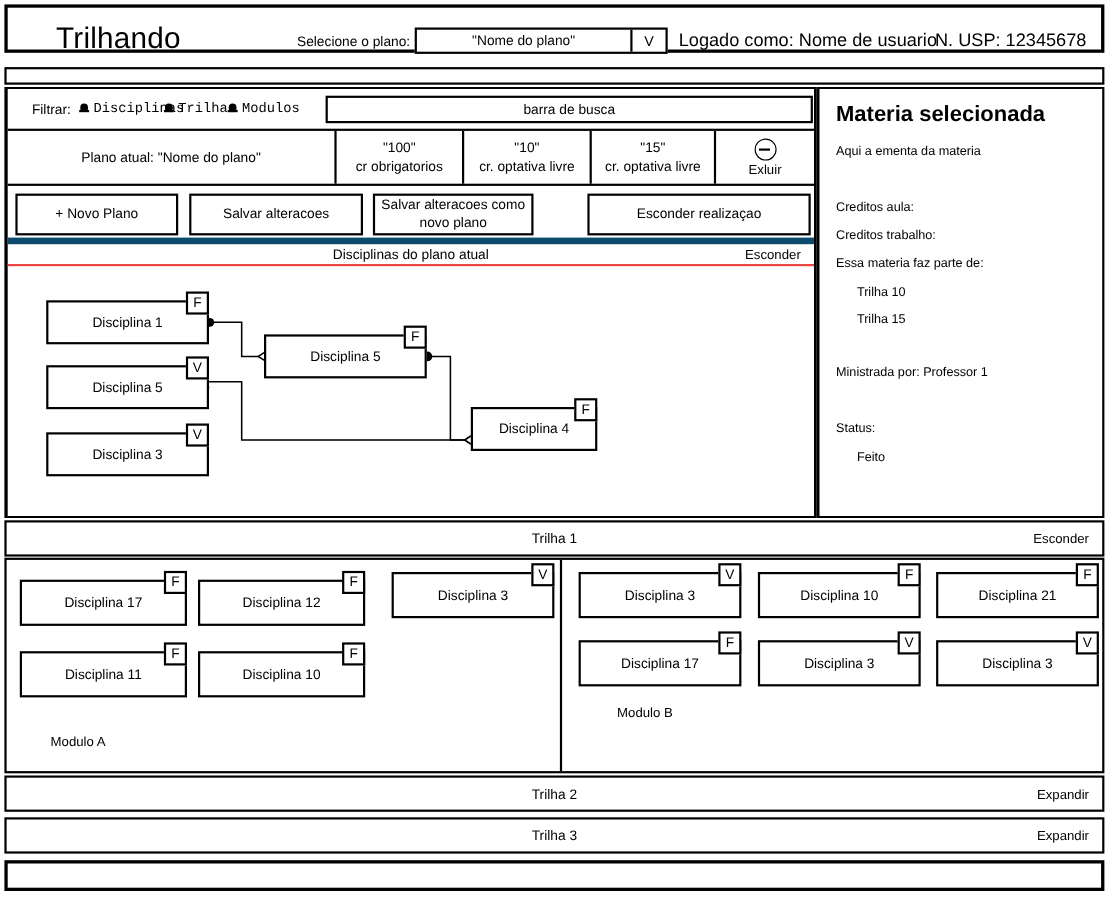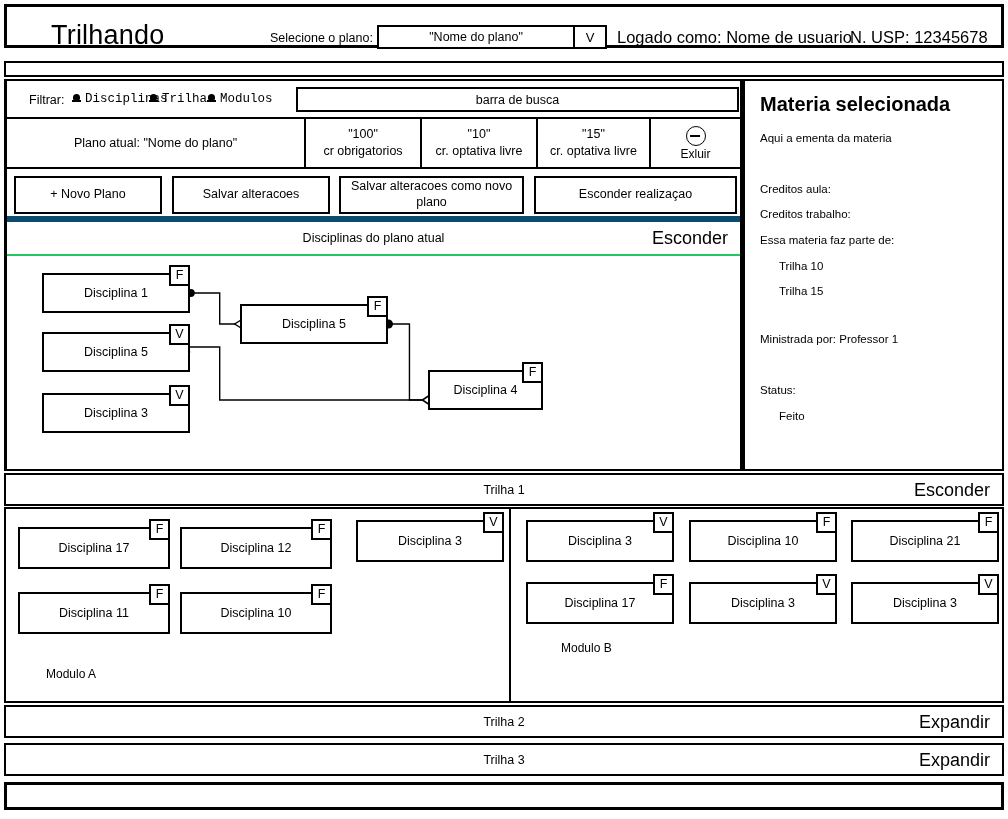--- a/index.html
+++ b/index.html
@@ -266,47 +266,47 @@
     align-items: center;
     justify-content: center;
     text-align: center;
     font-size: 12.5px;
     line-height: 1.25;
     cursor: pointer;
     padding: 0 4px;
   }
   #action-btn-0 { left: 7px;   width: 148px; }
   #action-btn-1 { left: 165px; width: 158px; }
-  #action-btn-2 { left: 332px; width: 185px; }
+  #action-btn-2 { left: 332px; width: 146px; }
   #action-btn-3 { left: 527px; width: 203px; }
 
   
   #plan-disc-header {
     position: absolute;
     left: 0;
     top: 141px;
     right: 0;
-    height: 34px;
-    border-bottom: 2px solid #22c55e;
+    height: 20px;
+    border-bottom: 2px solid #ef4444;
     box-sizing: border-box;
   }
   .sec-title {
     position: absolute;
     left: 0; right: 0;
     top: 50%;
     transform: translateY(-50%);
     text-align: center;
     font-size: 12.5px;
   }
   .sec-toggle {
     position: absolute;
     right: 12px;
     top: 50%;
     transform: translateY(-50%);
-    font-size: 18px;
+    font-size: 12px;
     cursor: pointer;
   }
 
   
   #graph-canvas {
     position: absolute;
     left: 0;
     top: 175px;
     right: 0;
     bottom: 0;

